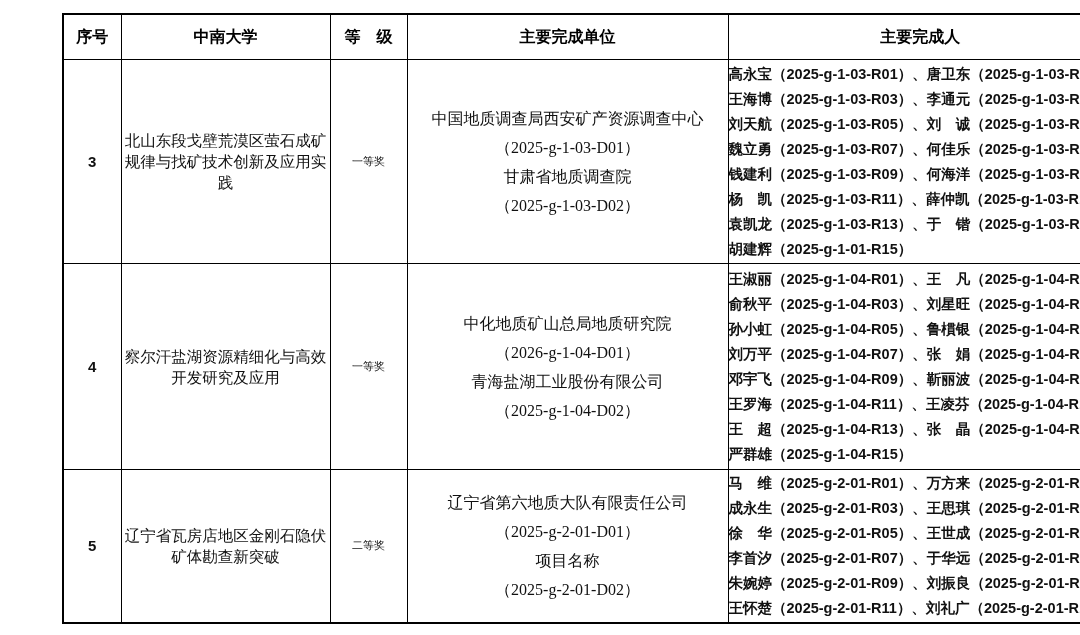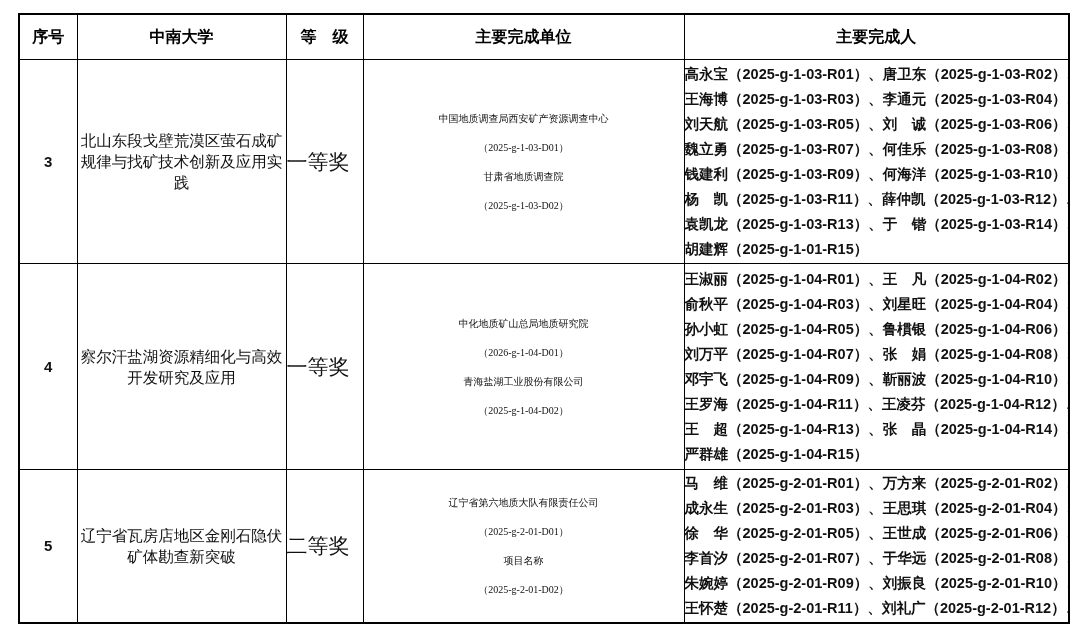--- a/index.html
+++ b/index.html
@@ -10,20 +10,21 @@
     background: #ffffff;
     overflow: hidden;
     font-family: "Liberation Serif", serif;
     color: #111;
   }
   .page {
     position: relative;
     width: 864px;
     height: 635px;
     background: #ffffff;
+    margin-left: 44px;
   }
   table.award-table {
     position: absolute;
     left: 18px;
     top: 13px;
     width: 1050px;
     border-collapse: collapse;
     table-layout: fixed;
     border: 2px solid #000;
     background: #fff;
@@ -52,27 +53,27 @@
     font-weight: 600;
     font-size: 15px;
   }
   td.c-project {
     text-align: center;
     font-size: 15.5px;
     line-height: 21px;
     padding: 0 14px;
   }
   td.c-grade {
-    text-align: left;
-    font-size: 21px;
+    text-align: center;
+    font-size: 11px;
   }
   td.c-units { padding: 0 6px; }
   .unit-line {
     text-align: center;
-    font-size: 10px;
+    font-size: 16px;
     line-height: 29px;
     white-space: nowrap;
   }
   td.c-people {
     vertical-align: top;
     padding: 4px 4px 0 8px;
     font-family: "Liberation Sans", sans-serif;
   }
   .people-line {
     font-size: 14.5px;

